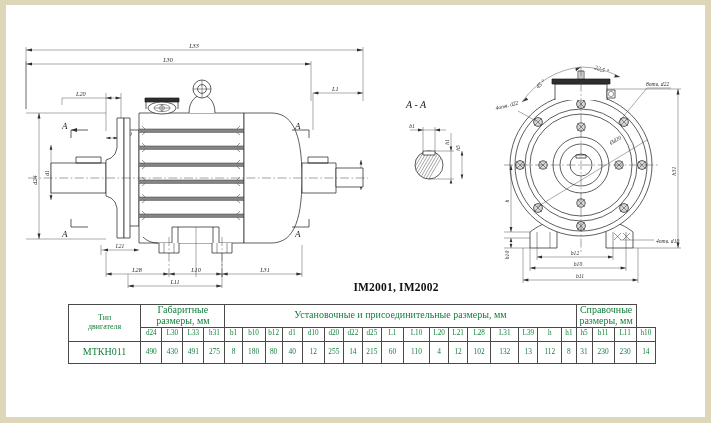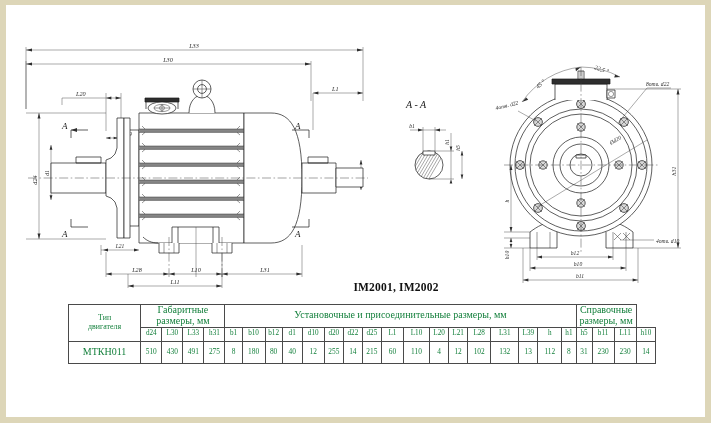--- a/index.html
+++ b/index.html
@@ -616,21 +616,21 @@
             <th class="sub">h1</th>
             <th class="sub">h5</th>
             <th class="sub">b11</th>
             <th class="sub">L11</th>
             <th class="sub">h10</th>
           </tr>
         </thead>
         <tbody>
           <tr>
             <td class="val typecell">МТКН011</td>
-            <td class="val">510</td>
+            <td class="val">490</td>
             <td class="val">430</td>
             <td class="val">491</td>
             <td class="val">275</td>
             <td class="val">8</td>
             <td class="val">180</td>
             <td class="val">80</td>
             <td class="val">40</td>
             <td class="val">12</td>
             <td class="val">255</td>
             <td class="val">14</td>

